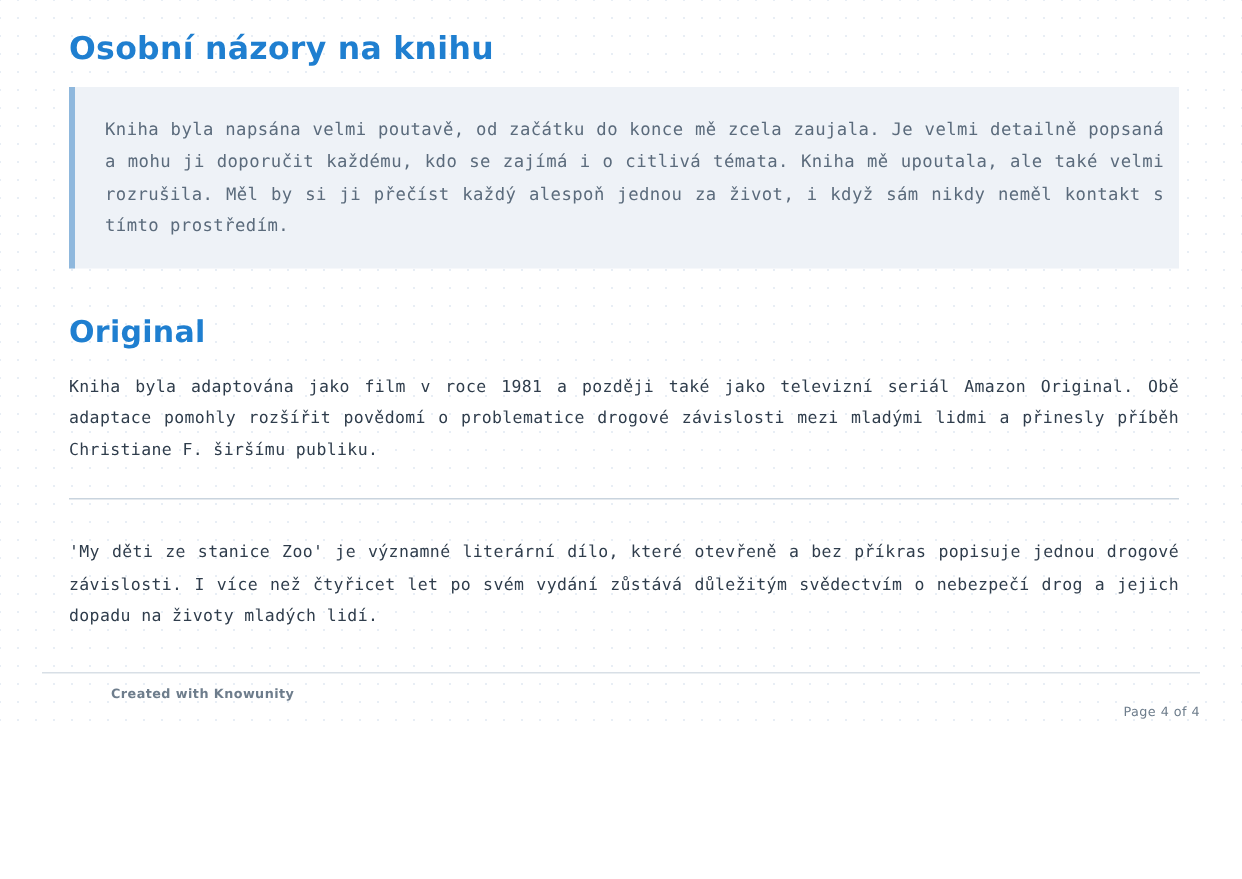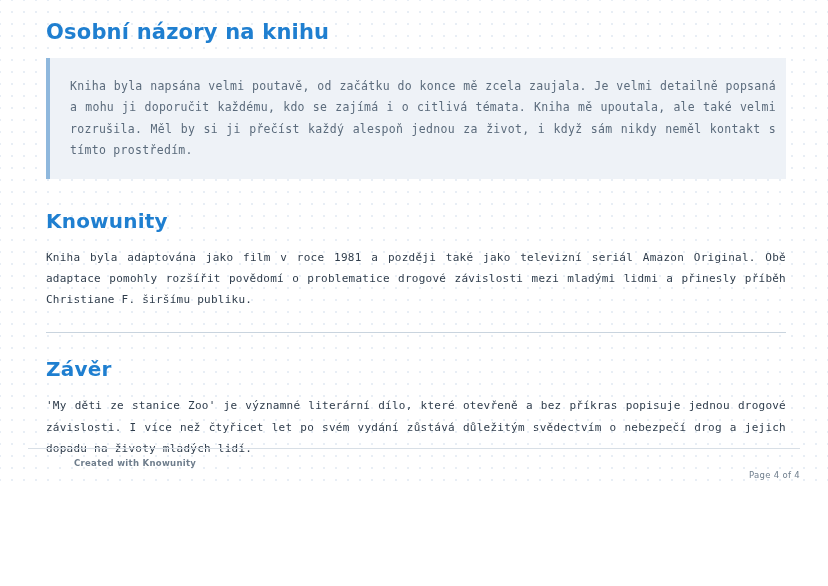--- a/index.html
+++ b/index.html
@@ -120,30 +120,29 @@
   <div class="content">
 
     <section>
       <h1 class="section-title">Osobní názory na knihu</h1>
       <div class="quote-box">
         <p class="quote-text">Kniha byla napsána velmi poutavě, od začátku do konce mě zcela zaujala. Je velmi detailně popsaná a mohu ji doporučit každému, kdo se zajímá i o citlivá témata. Kniha mě upoutala, ale také velmi rozrušila. Měl by si ji přečíst každý alespoň jednou za život, i když sám nikdy neměl kontakt s tímto prostředím.</p>
       </div>
     </section>
 
     <section>
-      <h1 class="section-title sub">Knowunity</h1>
+      <h1 class="section-title sub">Original</h1>
       <div class="block">
         <p class="body-text">Kniha byla adaptována jako film v roce 1981 a později také jako televizní seriál Amazon Original. Obě adaptace pomohly rozšířit povědomí o problematice drogové závislosti mezi mladými lidmi a přinesly příběh Christiane F. širšímu publiku.</p>
       </div>
     </section>
 
     <hr class="divider">
 
     <section>
-      <h1 class="section-title sub">Závěr</h1>
       <div class="block">
         <p class="body-text">'My děti ze stanice Zoo' je významné literární dílo, které otevřeně a bez příkras popisuje jednou drogové závislosti. I více než čtyřicet let po svém vydání zůstává důležitým svědectvím o nebezpečí drog a jejich dopadu na životy mladých lidí.</p>
       </div>
     </section>
 
   </div>
 
   <div class="footer">
     <div class="footer-line"></div>
     <div class="footer-left">Created with Knowunity</div>

